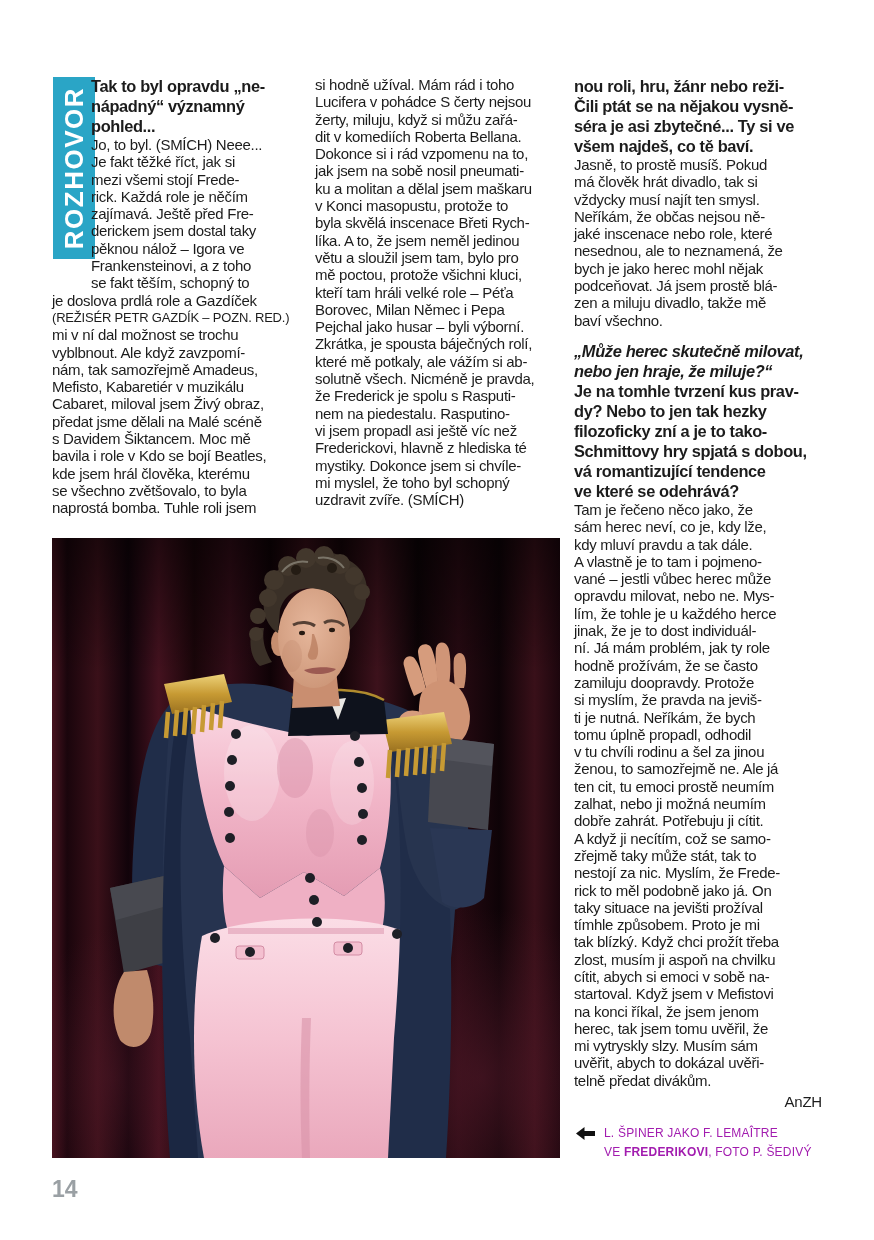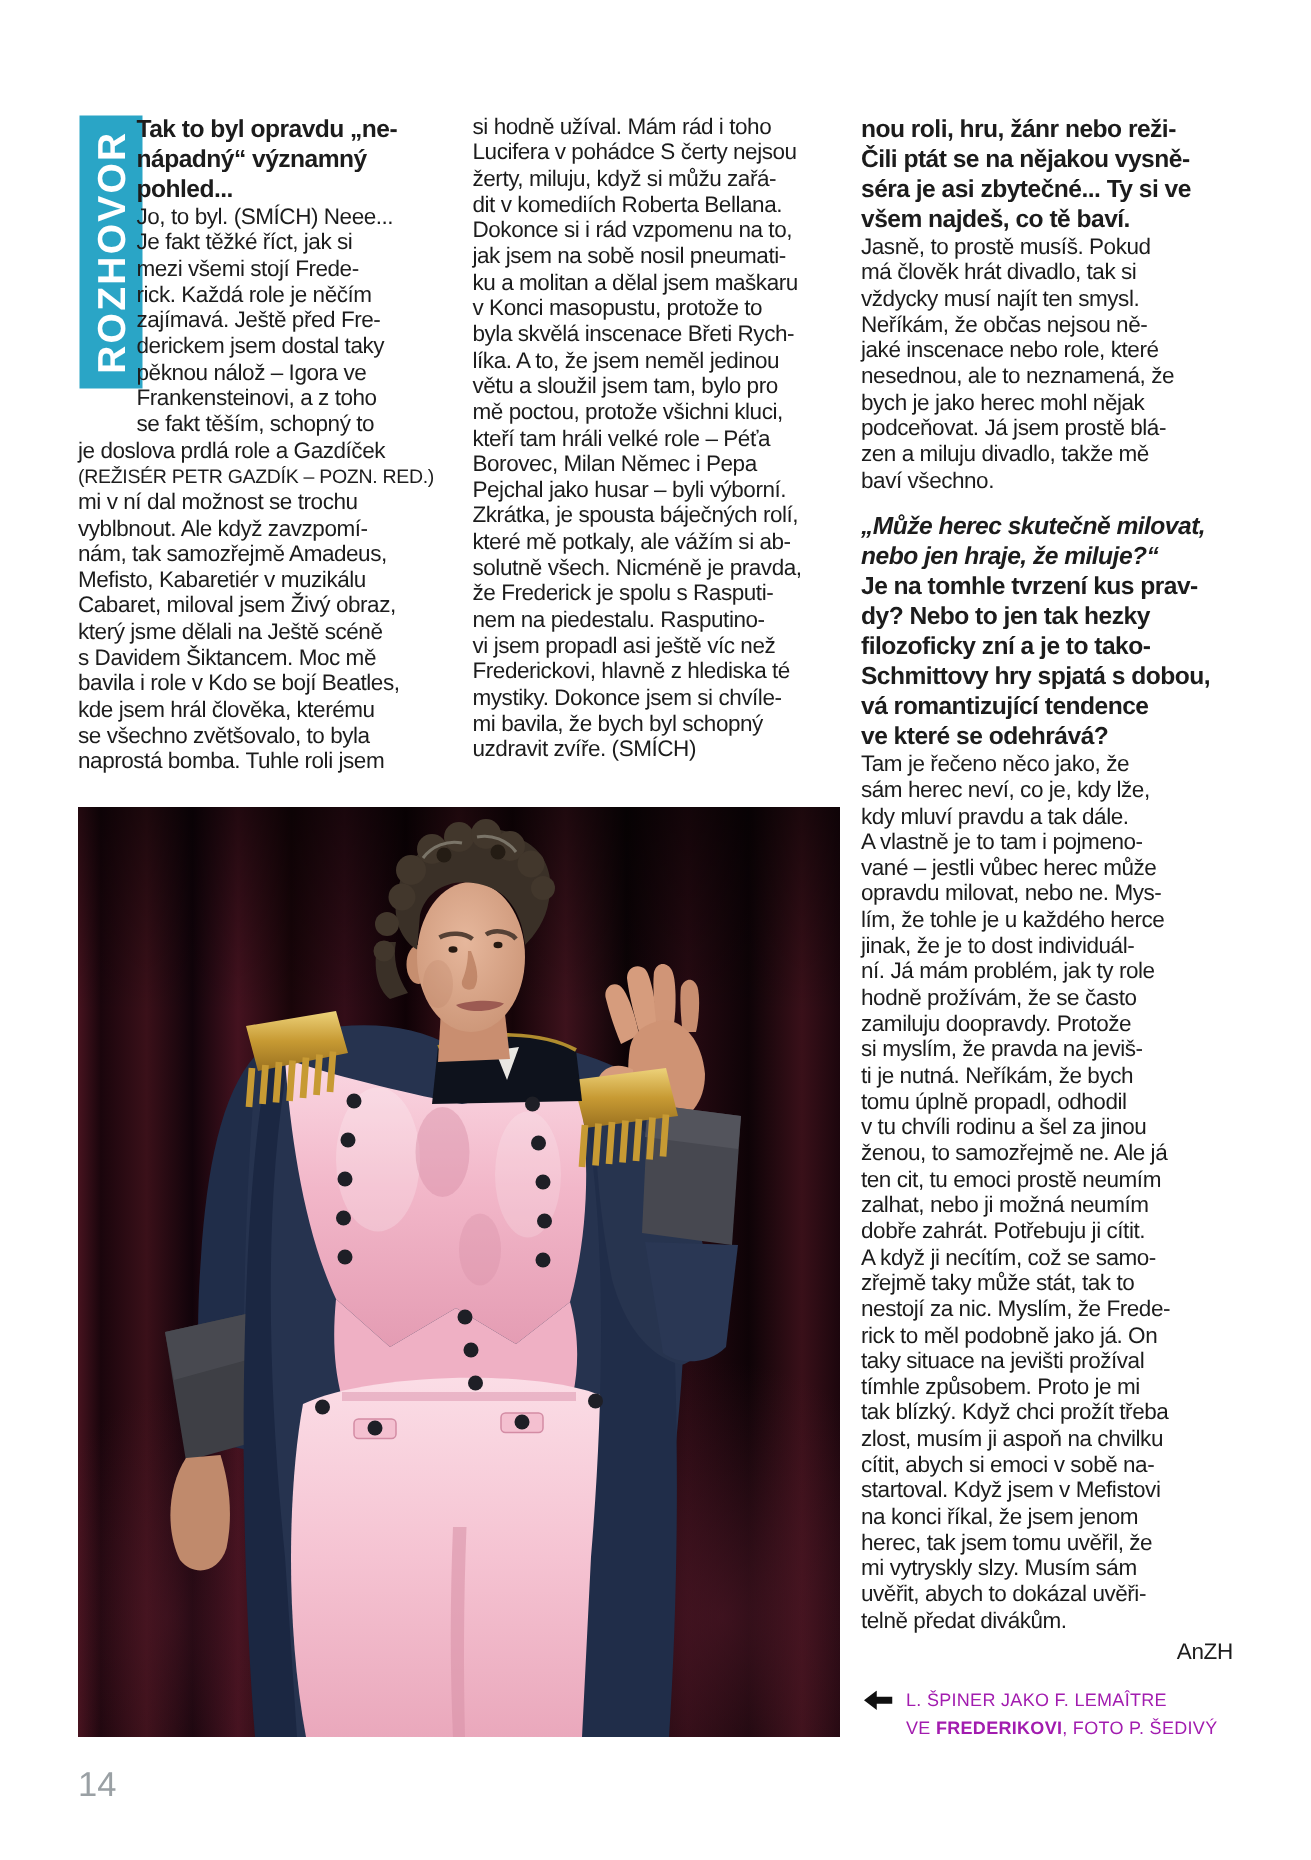--- a/index.html
+++ b/index.html
@@ -35,21 +35,21 @@
   
   .photo{position:absolute;left:52px;top:538px;width:508px;height:620px;}
   .photo svg{display:block;width:100%;height:100%;}
 
   
   .caption{position:absolute;left:576px;top:1124px;width:252px;
     display:flex;gap:9px;font-size:12px;line-height:19px;letter-spacing:0.2px;color:#a21caf;}
   .caption .arr{width:19px;height:13px;margin-top:3px;flex:none;}
   .capline b{font-weight:700;}
 
-  .pagenum{position:absolute;left:52px;top:1176px;font-size:23px;font-weight:400;color:#9aa0a4;text-align:center;}
+  .pagenum{position:absolute;left:52px;top:1176px;font-size:23px;font-weight:700;color:#9aa0a4;text-align:center;}
 </style>
 </head>
 <body>
 
 <div class="page">
 
   <div class="rozhovor" style="background: rgb(42, 165, 198);">
     <span>ROZHOVOR</span>
   </div>
 
@@ -75,21 +75,21 @@
       </div>
       <div class="blk note">
         <div class="ln">(REŽISÉR PETR GAZDÍK – POZN. RED.)</div>
       </div>
       <div class="blk body">
         <div class="ln">mi v ní dal možnost se trochu</div>
         <div class="ln">vyblbnout. Ale když zavzpomí-</div>
         <div class="ln">nám, tak samozřejmě Amadeus,</div>
         <div class="ln">Mefisto, Kabaretiér v muzikálu</div>
         <div class="ln">Cabaret, miloval jsem Živý obraz,</div>
-        <div class="ln">který jsme dělali na Ještě scéně</div>
+        <div class="ln">předat jsme dělali na Malé scéně</div>
         <div class="ln">s Davidem Šiktancem. Moc mě</div>
         <div class="ln">bavila i role v Kdo se bojí Beatles,</div>
         <div class="ln">kde jsem hrál člověka, kterému</div>
         <div class="ln">se všechno zvětšovalo, to byla</div>
         <div class="ln">naprostá bomba. Tuhle roli jsem</div>
       </div>
     </div>
   <div class="col col2">
       <div class="blk body">
         <div class="ln">si hodně užíval. Mám rád i toho</div>
@@ -108,21 +108,21 @@
         <div class="ln">Borovec, Milan Němec i Pepa</div>
         <div class="ln">Pejchal jako husar – byli výborní.</div>
         <div class="ln">Zkrátka, je spousta báječných rolí,</div>
         <div class="ln">které mě potkaly, ale vážím si ab-</div>
         <div class="ln">solutně všech. Nicméně je pravda,</div>
         <div class="ln">že Frederick je spolu s Rasputi-</div>
         <div class="ln">nem na piedestalu. Rasputino-</div>
         <div class="ln">vi jsem propadl asi ještě víc než</div>
         <div class="ln">Frederickovi, hlavně z hlediska té</div>
         <div class="ln">mystiky. Dokonce jsem si chvíle-</div>
-        <div class="ln">mi bavila, že bych byl schopný</div>
+        <div class="ln">mi myslel, že toho byl schopný</div>
         <div class="ln">uzdravit zvíře. (SMÍCH)</div>
       </div>
     </div>
   <div class="col col3">
       <div class="blk question">
         <div class="ln">nou roli, hru, žánr nebo reži-</div>
         <div class="ln">Čili ptát se na nějakou vysně-</div>
         <div class="ln">séra je asi zbytečné... Ty si ve</div>
         <div class="ln">všem najdeš, co tě baví.</div>
       </div>

